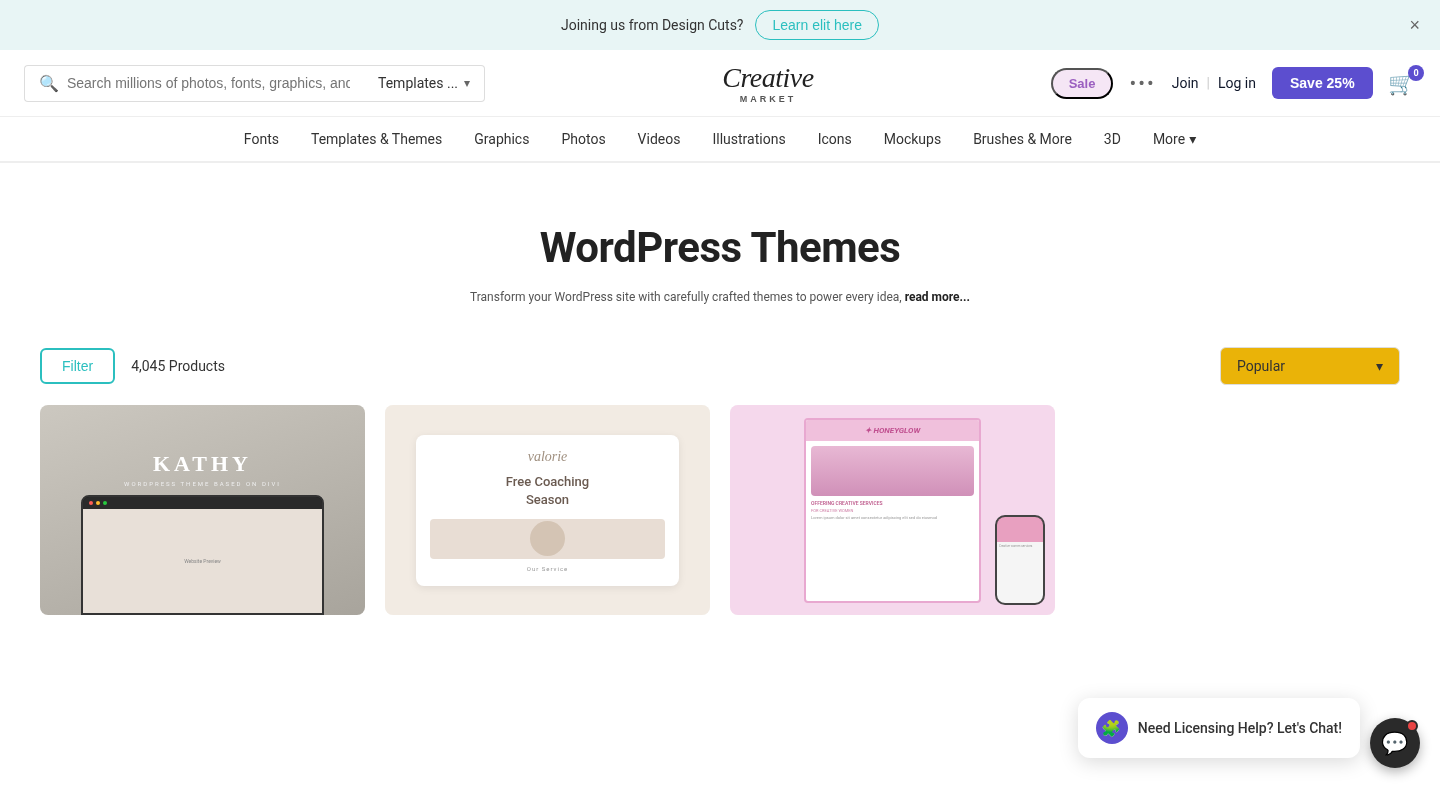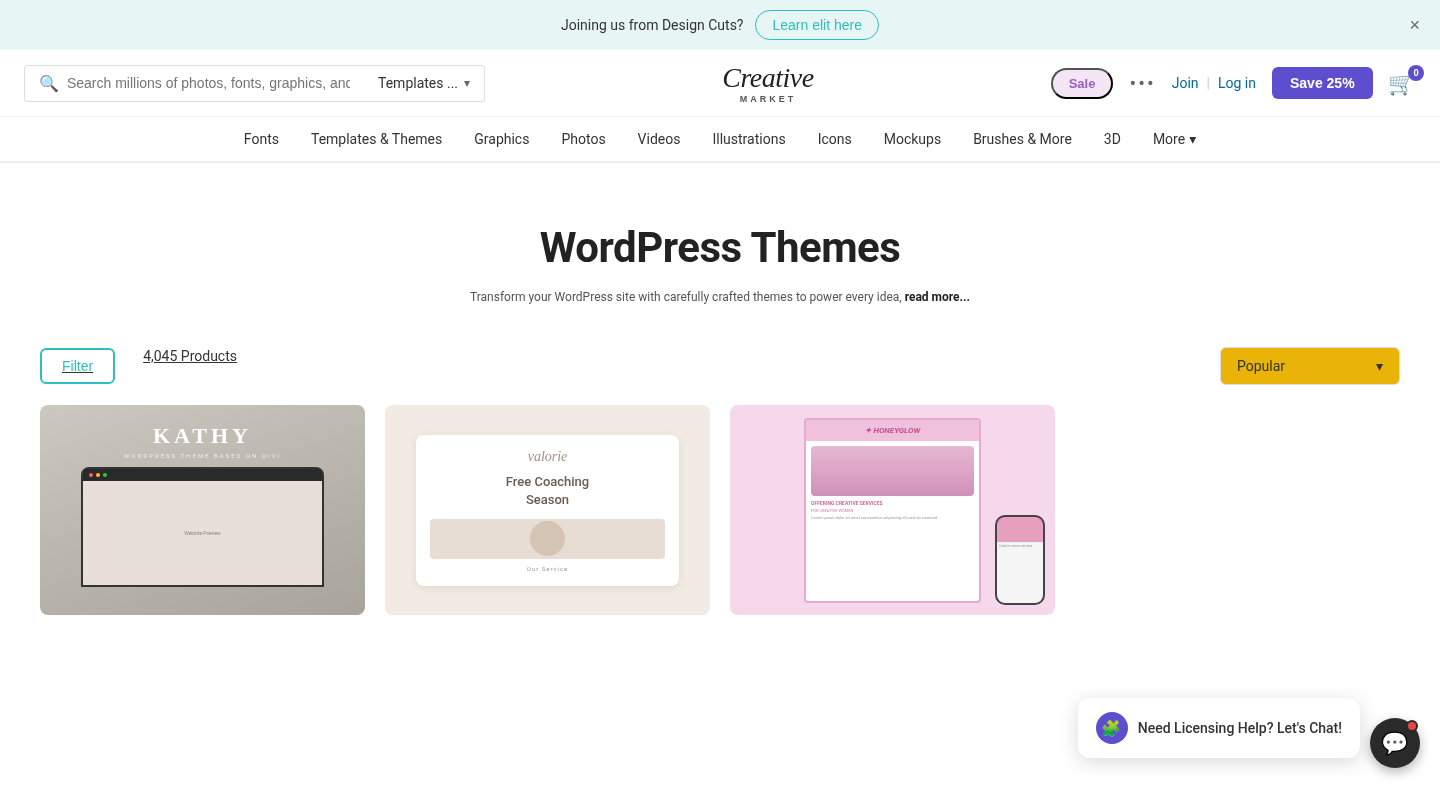--- a/index.html
+++ b/index.html
@@ -135,21 +135,21 @@
       align-items: center;
       gap: 8px;
       font-size: 14px;
       color: #333;
     }
     .auth-divider {
       color: #ccc;
     }
     .join-link, .login-link {
       cursor: pointer;
-      color: #0369a1;
+      color: #0f172a;
       text-decoration: none;
     }
     .save-btn {
       background: #5c4ecf;
       color: #fff;
       border: none;
       padding: 8px 18px;
       border-radius: 6px;
       font-size: 14px;
       font-weight: 600;
@@ -380,35 +380,35 @@
 <div class="main-content">
   <div class="page-hero">
     <h1 class="page-title">WordPress Themes</h1>
     <p class="page-desc">
       <span>Transform your WordPress site with carefully crafted themes to power every idea,</span>
       <span class="read-more">read more...</span>
     </p>
   </div>
 
   <div class="products-bar">
-    <div style="display:flex; gap:28px;text-decoration:underline;">
+    <div style="display:flex; align-items:center; gap:16px;">
       <button class="filter-btn">Filter</button>
       <span class="products-count">4,045 Products</span>
     </div>
     <div class="sort-dropdown">
       <span>Popular</span>
       <span>▾</span>
     </div>
   </div>
 
   <div class="product-grid">
 
 
     <div class="product-card">
-      <div style="height:210px; background: linear-gradient(160deg, #ccc8c0 0%, #a8a49c 100%); display:flex; flex-direction:column; align-items:center; justify-content:flex-start; padding:18px 20px 0;">
+      <div style="height:210px; background: linear-gradient(160deg, #ccc8c0 0%, #a8a49c 100%); display:flex; flex-direction:column; align-items:center; justify-content:flex-end; padding:18px 20px 0;">
         <div style="text-align:center; margin-bottom:8px;">
           <div style="font-size:22px; font-weight:700; letter-spacing:4px; color:#fff; font-family:Georgia,serif;">KATHY</div>
           <div style="font-size:6px; letter-spacing:2px; color:#eee; margin-top:3px;">WORDPRESS THEME BASED ON DIVI</div>
         </div>
         <div style="width:85%; background:#1a1a1a; border-radius:8px 8px 0 0; height:120px; border:2px solid #333; overflow:hidden; display:flex; flex-direction:column;">
           <div style="background:#2a2a2a; height:12px; display:flex; align-items:center; padding:0 6px; gap:3px;">
             <div style="width:4px;height:4px;border-radius:50%;background:#ff5f56;"></div>
             <div style="width:4px;height:4px;border-radius:50%;background:#ffbd2e;"></div>
             <div style="width:4px;height:4px;border-radius:50%;background:#27c93f;"></div>
           </div>

